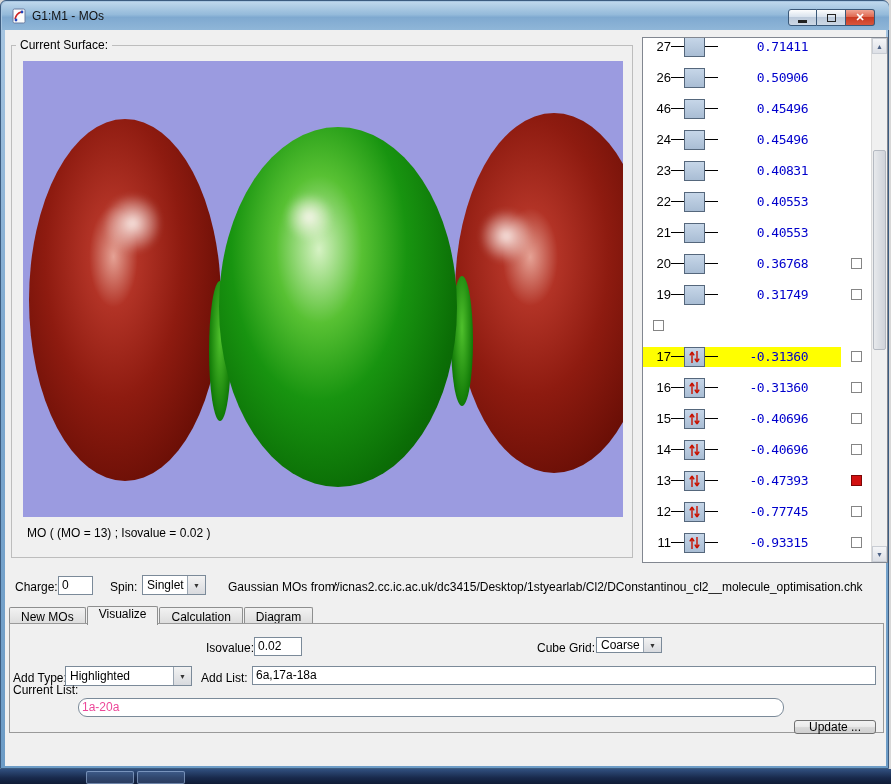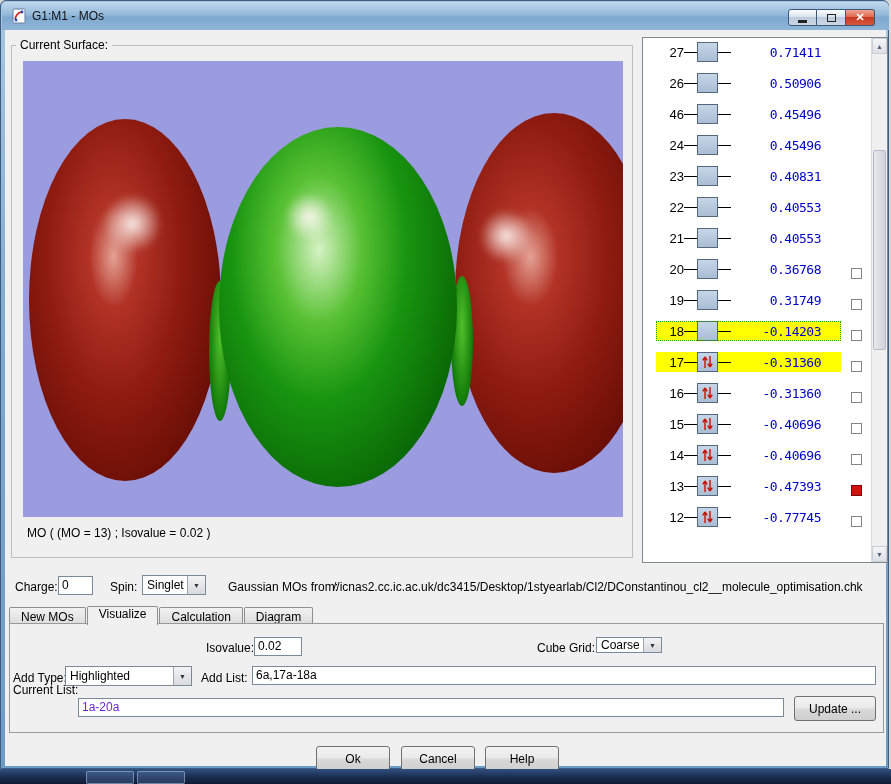--- a/index.html
+++ b/index.html
@@ -52,21 +52,21 @@
   .lobe-green{left:196px;top:66px;width:238px;height:360px;
     background:radial-gradient(ellipse at 42% 34%,#d6f2c4 0%,#58c133 22%,#189410 45%,#0b6e06 72%,#074c04 100%);}
   .hl-spot{position:absolute;border-radius:50%;filter:blur(3px);
     background:radial-gradient(circle,rgba(255,248,244,.95),rgba(255,255,255,0) 70%);}
 
   
   .mo-list{position:absolute;left:641px;top:36px;width:246px;height:526px;
            border:1px solid #828790;box-sizing:border-box;background:#fff;}
   .mo-rows{position:absolute;left:0;top:0;right:16px;bottom:0;overflow:hidden;background:#fff;}
   .mo-rows-inner{margin-top:-7px;}
-  .mo-row{display:flex;align-items:flex-end;height:31px;padding-left:13px;}
+  .mo-row{display:flex;align-items:center;height:31px;}
   .mo-main{display:flex;align-items:center;flex:1;padding-left:5px;}
   .mo-main.hl{background:#ffff00;}
   .mo-main.sel{outline:1px dotted #19a319;outline-offset:-1px;}
   .mo-num{width:23px;text-align:right;font-size:13px;}
   .mo-line{width:13px;height:1px;background:#000;}
   .mo-box{width:21px;height:20px;box-sizing:border-box;border:1px solid #55677c;
           background:linear-gradient(180deg,#c6d6e8,#a9bdd4);display:flex;
           align-items:center;justify-content:center;}
   .mo-energy{width:90px;text-align:right;font-family:"DejaVu Sans Mono",monospace;
              font-size:13px;color:#0000cc;letter-spacing:-0.5px;}
@@ -80,41 +80,41 @@
           background:linear-gradient(180deg,#f4f5f7,#dde0e6);border:1px solid #c9cdd4;box-sizing:border-box;}
   .sb-up{top:0;}
   .sb-down{bottom:0;}
   .sb-thumb{position:absolute;left:1px;width:13px;top:112px;height:200px;border-radius:2px;
             background:linear-gradient(90deg,#e7e9ec,#cfd3da);border:1px solid #b5bac2;box-sizing:border-box;}
 
   
   .flabel{position:absolute;white-space:nowrap;}
   .tinput{position:absolute;box-sizing:border-box;border:1px solid #7b8a99;background:#fff;
           font-family:"Liberation Sans",sans-serif;font-size:12px;padding:1px 3px;color:#000;}
-  .tinput.gray{color:#6d28d9;}
+  .tinput.gray{color:#ec4899;border-radius:9px;}
   .fake-select{position:absolute;box-sizing:border-box;border:1px solid #7b8a99;background:#fff;
                display:flex;align-items:center;}
   .fs-text{flex:1;padding-left:4px;overflow:hidden;white-space:nowrap;}
   .fs-arrow{width:17px;align-self:stretch;display:flex;align-items:center;justify-content:center;
             font-size:7px;color:#333;border-left:1px solid #9aa5b1;
             background:linear-gradient(180deg,#f3f3f3,#d8dade);}
 
   
   .tabbar{position:absolute;left:8px;top:604px;height:19px;display:flex;align-items:flex-end;}
   .tab{height:17px;box-sizing:border-box;padding:2px 11px 0 11px;margin-right:1px;
        border:1px solid #8e8f8f;border-bottom:none;border-radius:2px 2px 0 0;
        background:linear-gradient(180deg,#f2f2f2,#dcdcdc);position:relative;z-index:1;}
   .tab.active{height:19px;background:#f0f0f0;z-index:3;margin-bottom:-1px;padding-top:0;}
   .tabpanel{position:absolute;left:8px;top:622px;width:875px;height:110px;
             border:1px solid #9a9a9a;box-sizing:border-box;background:#f0f0f0;z-index:2;}
 
   
-  .btn{position:absolute;box-sizing:border-box;height:25px;border:1px solid #707070;border-radius:3px;
+  .btn{position:absolute;box-sizing:border-box;height:14px;border:1px solid #707070;border-radius:3px;
        background:linear-gradient(180deg,#f2f2f2,#ebebeb 45%,#d8d8d8 55%,#cfcfcf);
-       display:flex;align-items:center;justify-content:center;font-size:12px;}
+       display:flex;align-items:center;justify-content:center;font-size:12px;margin-top:24px;}
 </style>
 </head>
 <body>
 
 <div id="app">
 
   <div class="window">
     <div class="titlebar">
       <svg class="app-icon" viewBox="0 0 16 16">
         <rect x="2" y="1" width="12" height="14" rx="1.5" fill="#fdfdfd" stroke="#6a7da0"></rect>
@@ -242,27 +242,20 @@
                 <span class="mo-line"></span>
                 <span class="mo-box"></span>
                 <span class="mo-line"></span>
                 <span class="mo-energy">0.31749</span>
               </div>
               <div class="mo-cb-slot">
                 <span class="mo-cb"></span>
               </div>
             </div>
             <div class="mo-row">
-              <div class="mo-main hl sel">
-                <span class="mo-num">18</span>
-                <span class="mo-line"></span>
-                <span class="mo-box"></span>
-                <span class="mo-line"></span>
-                <span class="mo-energy">-0.14203</span>
-              </div>
               <div class="mo-cb-slot">
                 <span class="mo-cb"></span>
               </div>
             </div>
             <div class="mo-row">
               <div class="mo-main hl">
                 <span class="mo-num">17</span>
                 <span class="mo-line"></span>
                 <span class="mo-box">
                   <svg width="15" height="16" viewBox="0 0 15 16">
@@ -350,20 +343,37 @@
                 <span class="mo-num">12</span>
                 <span class="mo-line"></span>
                 <span class="mo-box">
                   <svg width="15" height="16" viewBox="0 0 15 16">
                     <path d="M5 14 L5 3 M5 3 L2.8 6.4 M5 3 L7.2 6.4" fill="none" stroke="#c81200" stroke-width="1.4"></path>
                     <path d="M10 2 L10 13 M10 13 L7.8 9.6 M10 13 L12.2 9.6" fill="none" stroke="#c81200" stroke-width="1.4"></path>
                   </svg>
                 </span>
                 <span class="mo-line"></span>
                 <span class="mo-energy">-0.77745</span>
+              </div>
+              <div class="mo-cb-slot">
+                <span class="mo-cb"></span>
+              </div>
+            </div>
+            <div class="mo-row">
+              <div class="mo-main">
+                <span class="mo-num">11</span>
+                <span class="mo-line"></span>
+                <span class="mo-box">
+                  <svg width="15" height="16" viewBox="0 0 15 16">
+                    <path d="M5 14 L5 3 M5 3 L2.8 6.4 M5 3 L7.2 6.4" fill="none" stroke="#c81200" stroke-width="1.4"></path>
+                    <path d="M10 2 L10 13 M10 13 L7.8 9.6 M10 13 L12.2 9.6" fill="none" stroke="#c81200" stroke-width="1.4"></path>
+                  </svg>
+                </span>
+                <span class="mo-line"></span>
+                <span class="mo-energy">-0.93315</span>
               </div>
               <div class="mo-cb-slot">
                 <span class="mo-cb"></span>
               </div>
             </div>
           </div>
       </div>
       <div class="mo-scrollbar">
         <div class="sb-btn sb-up">
             <span>▲</span>

